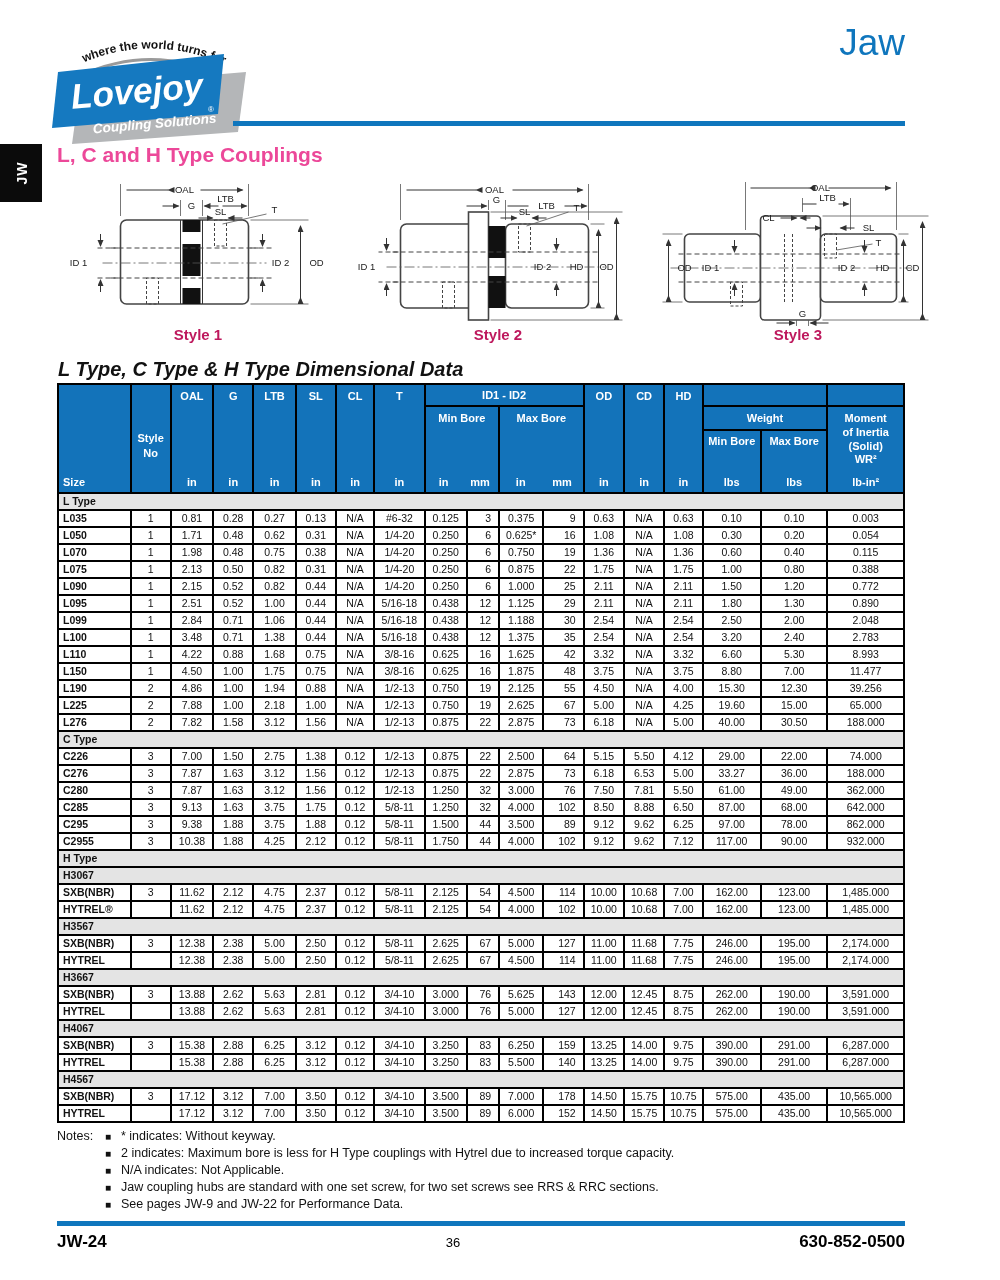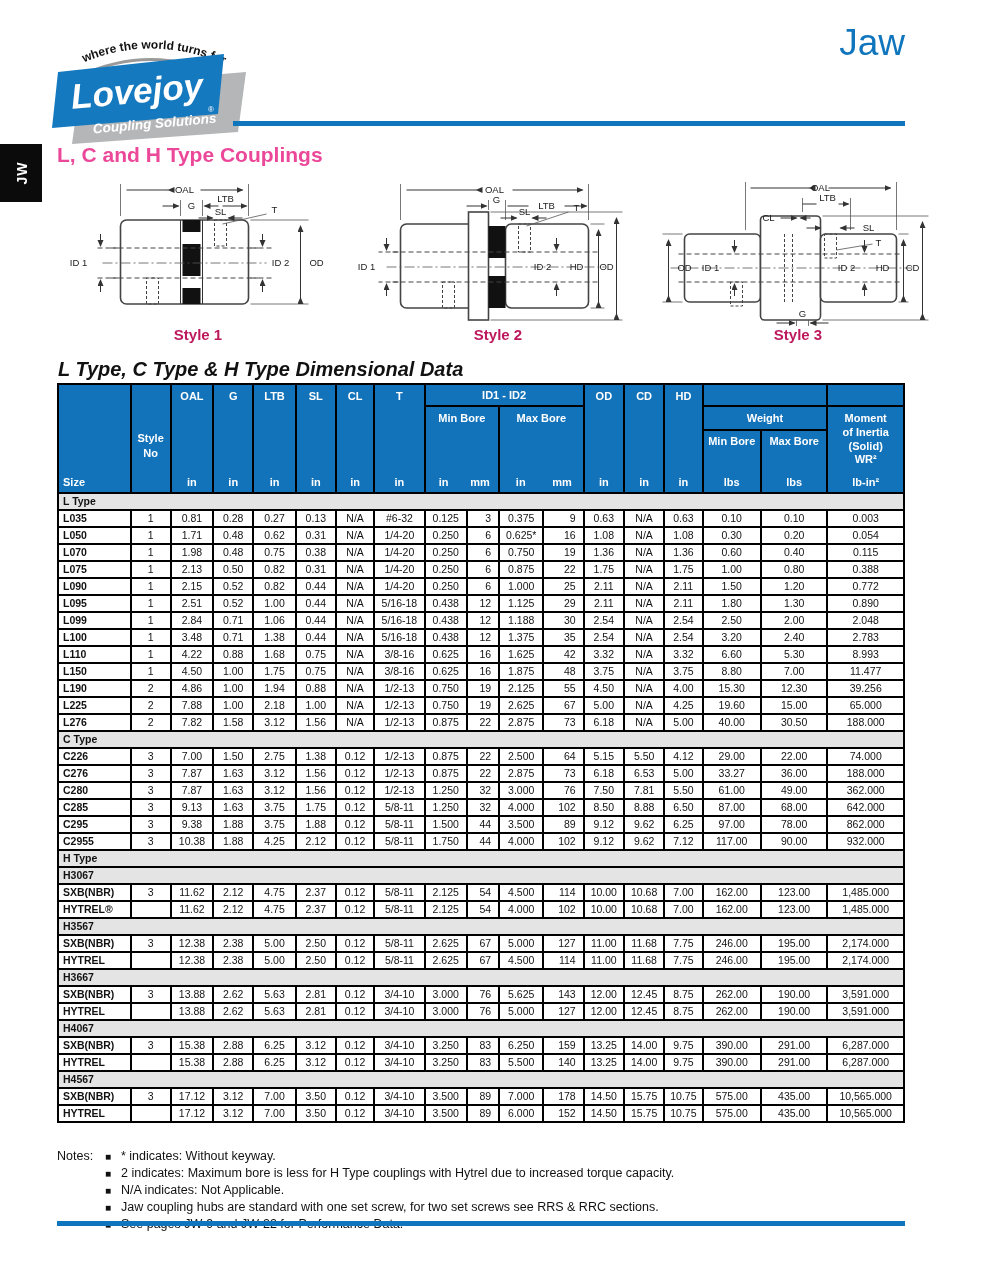--- a/index.html
+++ b/index.html
@@ -45,21 +45,21 @@
   .in-bore .units span { flex:1; text-align:center; }
   .in-wcol { display:flex; flex-direction:column; justify-content:space-between; height:57px; padding:2px 0; }
   .in-moment { display:flex; flex-direction:column; justify-content:space-between; height:81px; padding:3px 0 2px; }
   .in-moment .ml span { display:block; line-height:1.25; }
   .dims-table td { background:#fff; color:#111; font-size:10.5px; text-align:center; height:15px; line-height:15px; padding:0 2px; white-space:nowrap; overflow:hidden; }
   .dims-table td.c-size { text-align:left; font-weight:bold; padding-left:4px; }
   .dims-table td.c-mm { text-align:right; padding-right:7px; }
   .dims-table tr.section-row td { background:#E4E4E4; text-align:left; font-weight:bold; padding-left:4px; }
 
   
-  .notes { position:absolute; left:57px; top:1128px; display:flex; font-size:12.5px; color:#111;margin-top:20px; }
+  .notes { position:absolute; left:57px; top:1128px; display:flex; font-size:12.5px; color:#111; }
   .notes-label { width:48px; line-height:17px; }
   .note-line { display:flex; line-height:17px; }
   .note-line .bullet { width:16px; font-size:10px; }
 
   
   .footer-rule { position:absolute; left:57px; top:1221px; width:848px; height:5px; background:#0F76BD; }
   .footer { position:absolute; left:57px; top:1232px; width:848px; display:flex; align-items:baseline; }
   .footer .code { font-size:17px; font-weight:bold; }
   .footer .pageno { flex:1; text-align:center; font-size:13px; }
   .footer .phone { font-size:17px; font-weight:bold; }
@@ -1055,14 +1055,19 @@
           <span>Jaw coupling hubs are standard with one set screw, for two set screws see RRS &amp; RRC sections.</span>
         </div>
       <div class="note-line">
           <span class="bullet">■</span>
           <span>See pages JW-9 and JW-22 for Performance Data.</span>
         </div>
     </div>
   </div>
 
   <div class="footer-rule"></div>
+  <div class="footer">
+    <span class="code">JW-24</span>
+    <span class="pageno">36</span>
+    <span class="phone">630-852-0500</span>
+  </div>
 
 </div>
 
 </body></html>

